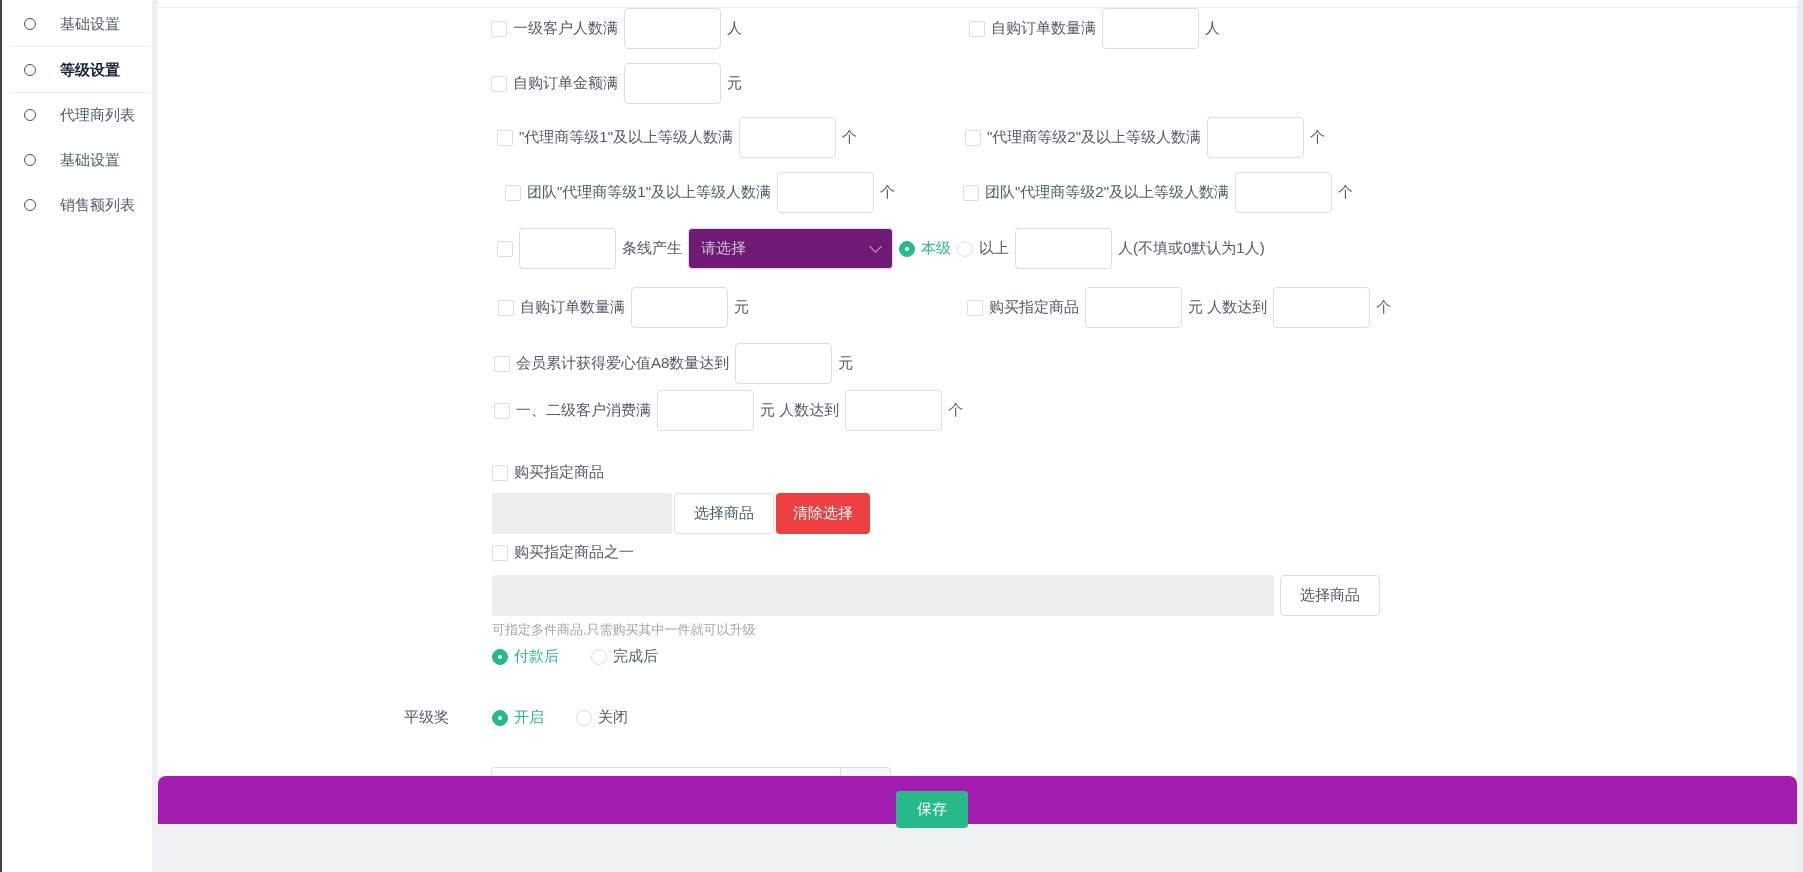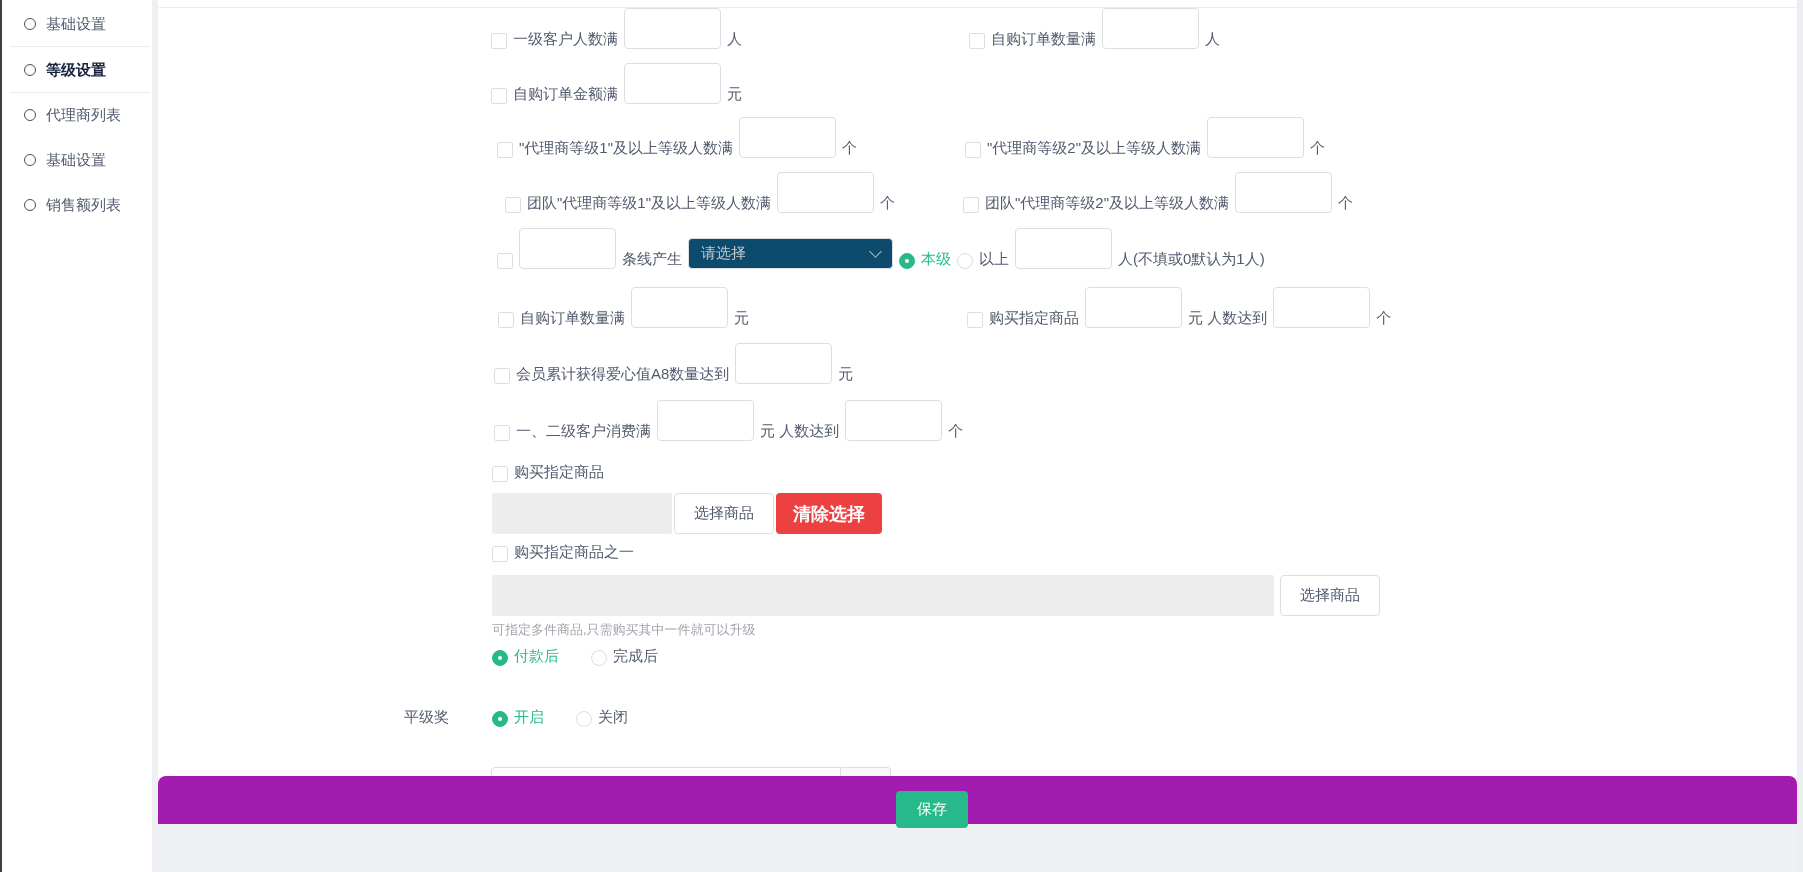--- a/index.html
+++ b/index.html
@@ -4,54 +4,54 @@
 <style>
   html,body{margin:0;padding:0}
   body{
     width:1803px;height:872px;position:relative;overflow:hidden;
     background:#eef0f4;color:#515a6e;
     font-family:"Liberation Sans","DejaVu Sans",sans-serif;
   }
   
   .sidebar{position:absolute;left:0;top:0;width:152px;height:872px;background:#fff;
     border-left:2px solid #3f3f3f;box-sizing:border-box}
-  .side-item{position:absolute;left:22px;display:flex;align-items:center;gap:10px;height:20px;
+  .side-item{position:absolute;left:22px;display:flex;align-items:center;gap:24px;height:20px;
     font-size:15px;color:#515a6e;cursor:pointer;white-space:nowrap}
   .side-item .circ{width:10px;height:10px;border:1px solid #4a4f59;border-radius:50%;flex:none;background:#fff}
   .side-item.active{font-weight:bold;color:#17233d}
   .side-div{position:absolute;left:8px;width:140px;height:1px;background:#e8eaec}
   
   .content{position:absolute;left:158px;top:0;width:1639px;height:820px;background:#fff}
   .topline{position:absolute;left:0;top:7px;width:100%;height:1px;background:#ebedf0}
   .footer{position:absolute;left:158px;top:776px;width:1639px;height:48px;background:#a21caf;border-radius:8px 8px 0 0}
   .scrollstrip{position:absolute;right:0;top:0;width:6px;height:872px;background:#eceef2}
   
-  .grp{position:absolute;display:flex;align-items:flex-end;gap:6px;white-space:nowrap}
+  .grp{position:absolute;display:flex;align-items:center;gap:6px;white-space:nowrap}
   .cb{width:16px;height:16px;border:1px solid #dcdee2;border-radius:2px;background:#fff;flex:none;
     cursor:pointer;box-sizing:border-box}
   .lbl,.unit{font-size:15px;color:#515a6e}
   .inp{width:97px;height:41px;border:1px solid #dcdee2;border-radius:4px;background:#fff;box-sizing:border-box;
     font-size:15px;padding:0 8px;color:#515a6e;outline:none;font-family:inherit}
-  .sel{width:205px;height:31px;border:1px solid #dcdee2;border-radius:4px;display:flex;align-items:center;
-    justify-content:space-between;padding:14px 12px;box-sizing:border-box;cursor:pointer;background:#0c4a6e}
+  .sel{width:205px;height:41px;border:1px solid #dcdee2;border-radius:4px;display:flex;align-items:center;
+    justify-content:space-between;padding:14px 12px;box-sizing:border-box;cursor:pointer;background:#701a75}
   .ph{color:#c5c8ce;font-size:15px}
   .chev{width:8px;height:8px;border-right:1.5px solid #b5b9c1;border-bottom:1.5px solid #b5b9c1;
     transform:rotate(45deg);margin-top:-4px}
   .radio{width:16px;height:16px;border-radius:50%;border:1px solid #dcdee2;background:#fff;flex:none;
     cursor:pointer;box-sizing:border-box;position:relative}
   .radio.on{border-color:#27b98a;background:#27b98a}
   .radio.on::after{content:"";position:absolute;left:5px;top:5px;width:4px;height:4px;border-radius:50%;background:#fff}
   .rlabel{font-size:15px;color:#515a6e;cursor:pointer}
   .rlabel.green{color:#27b98a}
   .sp26{margin-left:26px}
   .grayinp{height:41px;background:#ededed;border-radius:2px;flex:none}
   .btn{height:41px;border:1px solid #dcdee2;background:#fff;border-radius:4px;font-size:15px;color:#515a6e;
     padding:0 19px;cursor:pointer;font-family:inherit}
-  .btn-danger{height:41px;border:none;background:#ed4040;color:#fff;border-radius:4px;font-size:18px;
-    font-weight:bold;padding:0 17px;cursor:pointer;font-family:inherit}
+  .btn-danger{height:41px;border:none;background:#ed4040;color:#fff;border-radius:4px;font-size:15px;
+    font-weight:normal;padding:0 17px;cursor:pointer;font-family:inherit}
   .hint{font-size:13px;color:#a0a4ab}
   .inp.ratio{width:350px;border-radius:4px 0 0 4px}
   .pct{width:50px;height:41px;border:1px solid #dcdee2;border-left:none;background:#f8f8f9;
     border-radius:0 4px 4px 0;display:flex;align-items:center;justify-content:center;
     color:#808695;font-size:14px;box-sizing:border-box}
   .save{width:72px;height:37px;background:#27b98a;color:#fff;border:none;border-radius:4px;
     font-size:15px;cursor:pointer;font-family:inherit;position:absolute;left:738px;top:15px}
 </style>
 </head>
 <body>
@@ -161,21 +161,21 @@
     <span class="unit">个</span>
   </div>
 
   <div class="grp" style="left:336px;top:343px">
     <span class="cb"></span>
     <span class="lbl">会员累计获得爱心值A8数量达到</span>
     <input class="inp" style="">
     <span class="unit">元</span>
   </div>
 
-  <div class="grp" style="left:336px;top:400px">
+  <div class="grp" style="left:336px;top:390px">
     <span class="cb"></span>
     <span class="lbl">一、二级客户消费满</span>
     <input class="inp" style="">
     <span class="unit"><span>元</span> <span>人数达到</span></span>
     <input class="inp" style="">
     <span class="unit">个</span>
   </div>
 
   <div class="grp" style="left:334px;top:463px">
     <span class="cb"></span>

